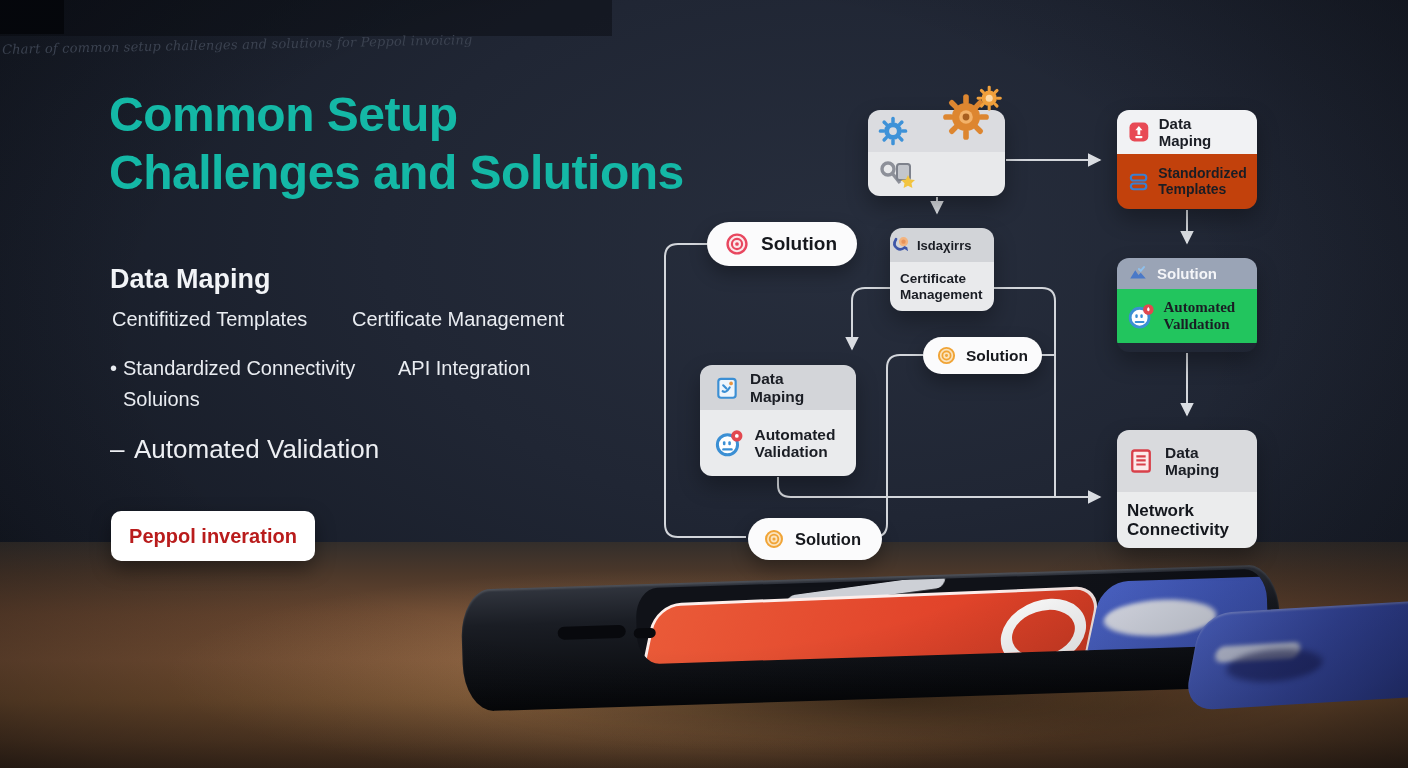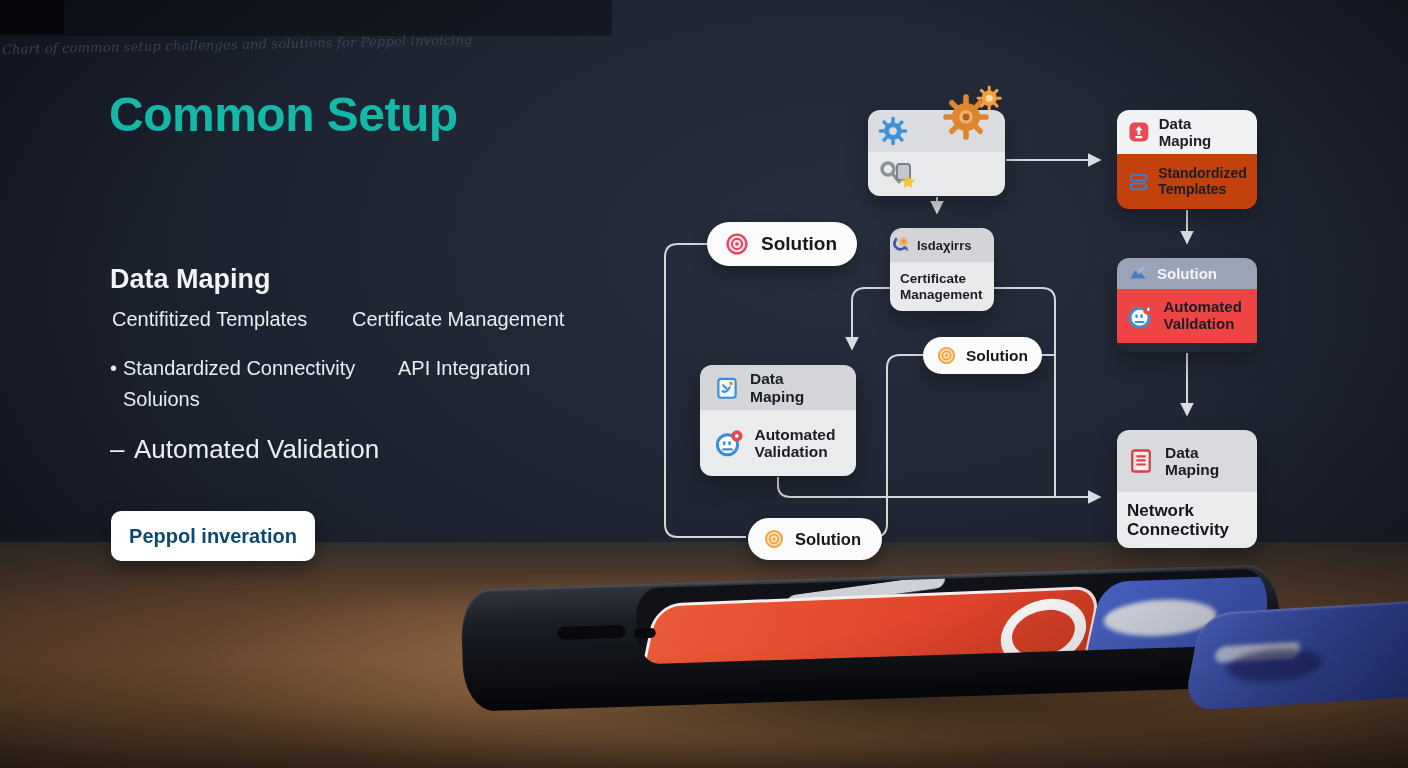--- a/index.html
+++ b/index.html
@@ -25,21 +25,21 @@
     font-family:"DejaVu Serif",serif;font-style:italic;font-size:13px;color:#3b4250;
     transform:rotate(-1.2deg);letter-spacing:.2px;}
   .title{position:absolute;left:109px;top:86px;z-index:6;color:#14b8a6;
     font-size:48px;font-weight:700;line-height:58px;letter-spacing:-.5px;}
   .h2{position:absolute;left:110px;top:264px;z-index:6;color:#f2f4f7;font-size:27px;font-weight:600;}
   .t24{position:absolute;z-index:6;color:#e9ecf1;font-size:20px;font-weight:500;}
   .t26{position:absolute;z-index:6;color:#edeff3;font-size:26px;font-weight:500;}
   .cta{position:absolute;left:111px;top:511px;width:204px;height:50px;z-index:6;
     background:#ffffff;border-radius:10px;border:0;cursor:pointer;
     display:flex;align-items:center;justify-content:center;
-    font-family:"Liberation Sans",sans-serif;font-size:20px;font-weight:600;color:#0c4a6e;
+    font-family:"Liberation Sans",sans-serif;font-size:20px;font-weight:600;color:#b91c1c;
     box-shadow:0 8px 20px rgba(0,0,0,.38);}
 
   
   .flow{position:absolute;inset:0;z-index:5;}
   .connectors{position:absolute;left:0;top:0;}
   .node{position:absolute;border-radius:12px;overflow:hidden;box-shadow:0 10px 22px rgba(0,0,0,.30);}
   .nhead,.nbody{display:flex;align-items:center;gap:8px;padding:0 10px;color:#1a1d24;}
   .nhead{font-weight:700;}
   .nbody{font-weight:600;line-height:1.12;}
   .pill{position:absolute;background:#fbfbfc;border-radius:999px;display:flex;align-items:center;
@@ -53,21 +53,21 @@
   #box-templates{left:1117px;top:110px;width:140px;height:99px;}
   #box-templates .nhead{height:44px;background:#f1f2f4;font-size:15px;}
   #box-templates .nbody{height:55px;background:#c2410c;font-size:14px;}
   #box-templates .nbody span{width:92px;}
   #box-cert{left:890px;top:228px;width:104px;height:83px;}
   #box-cert .nhead{height:34px;background:#d2d4d8;font-size:13px;gap:5px;padding:0 0;}
   #box-cert .nbody{height:49px;background:#e9eaec;font-size:13.5px;padding:0 10px;}
   #box-cert .nbody span{width:86px;}
   #box-solution{left:1117px;top:258px;width:140px;height:94px;}
   #box-solution .nhead{height:31px;background:#9aa4b6;color:#f4f5f8;font-size:15px;}
-  #box-solution .nbody{height:54px;background:#ef4444;font-size:15px;}
+  #box-solution .nbody{height:54px;background:#22c55e;font-size:15px;font-family:Liberation Serif, serif;}
   #box-solution .nbody span{width:88px;}
   #box-mapping{left:700px;top:365px;width:156px;height:111px;}
   #box-mapping .nhead{height:45px;background:#d3d5d9;font-size:15.5px;padding:0 14px;gap:10px;}
   #box-mapping .nbody{height:66px;background:#eaebed;font-size:15.5px;padding:0 14px;gap:10px;}
   #box-mapping .nbody span{width:92px;}
   #box-network{left:1117px;top:430px;width:140px;height:118px;}
   #box-network .nhead{height:62px;background:#d9dadd;font-size:15.5px;gap:10px;}
   #box-network .nhead span{width:58px;line-height:1.1;}
   #box-network .nbody{height:56px;background:#ebeced;font-size:17px;font-weight:700;color:#14171d;}
   #box-network .nbody span{width:106px;}
@@ -154,20 +154,21 @@
 <div class="side-card">
   <div class="side-pill"></div>
   <div class="side-blob"></div>
 </div>
 
 <div class="vignette"></div>
 
 <div class="caption">Chart of common setup challenges and solutions for Peppol invoicing</div>
 <div class="title">
   <div>Common Setup</div>
+  <div>Challenges and Solutions</div>
 </div>
 <div class="h2">Data Maping</div>
 <span class="t24" style="left:112px;top:308px;">Centifitized Templates</span>
 <span class="t24" style="left:352px;top:308px;">Certificate Management</span>
 <span class="t24" style="left:110px;top:357px;">•</span>
 <span class="t24" style="left:123px;top:357px;">Standardized Connectivity</span>
 <span class="t24" style="left:398px;top:357px;">API Integration</span>
 <span class="t24" style="left:123px;top:388px;">Soluions</span>
 <span class="t26" style="left:110px;top:434px;">–</span>
 <span class="t26" style="left:134px;top:434px;">Automated Validation</span>

